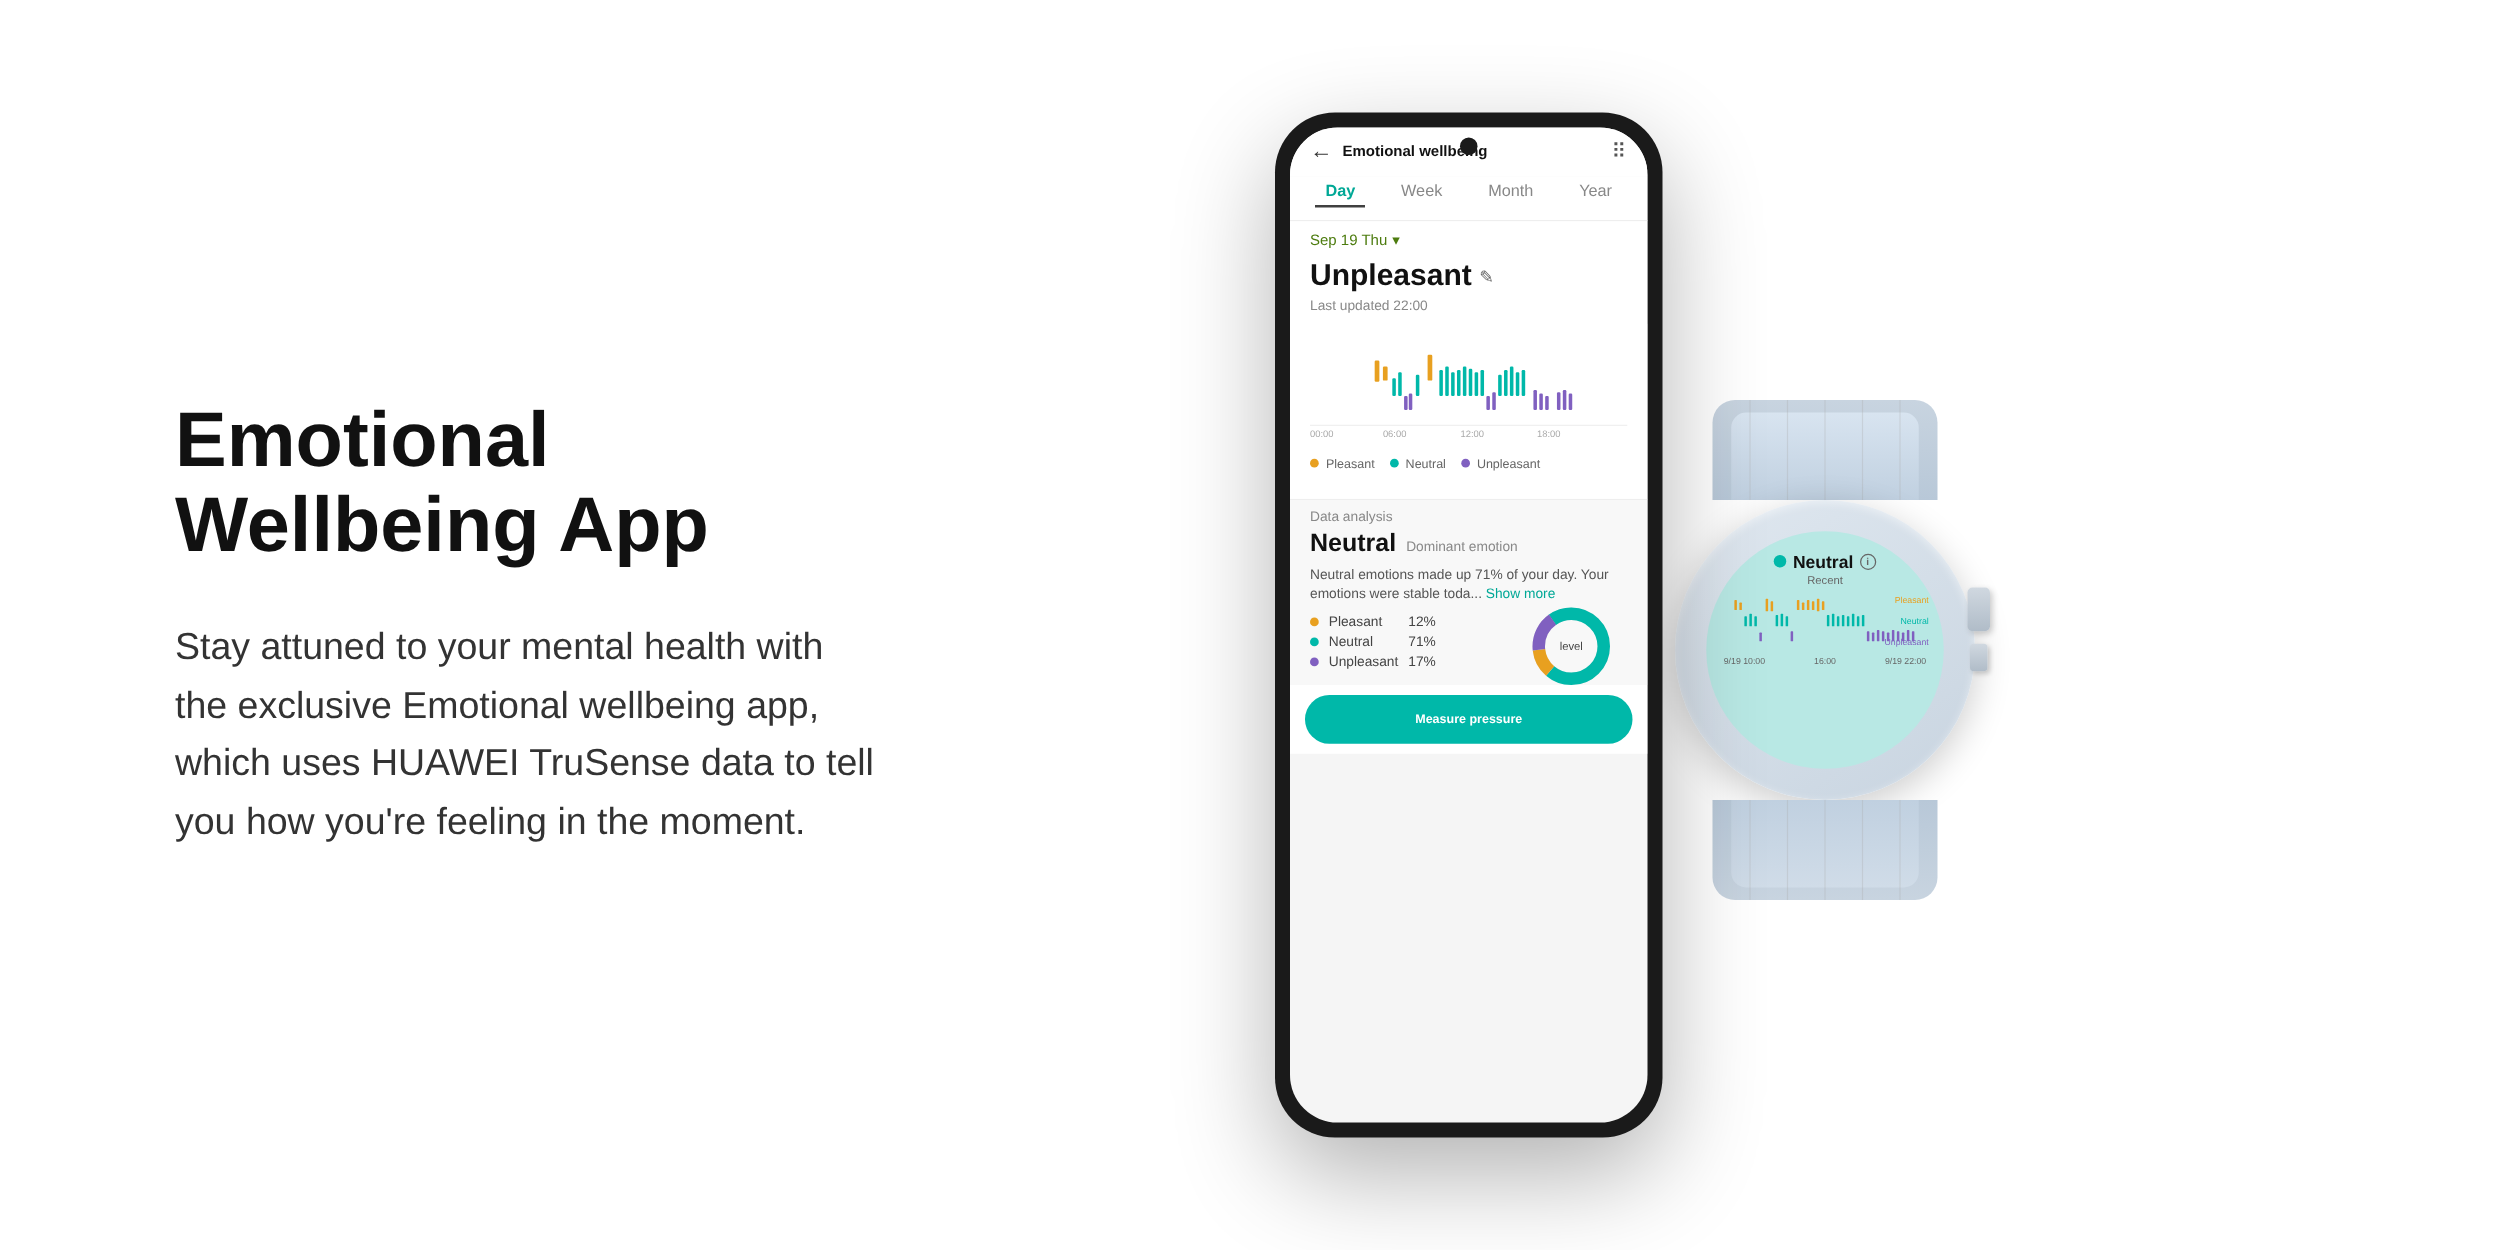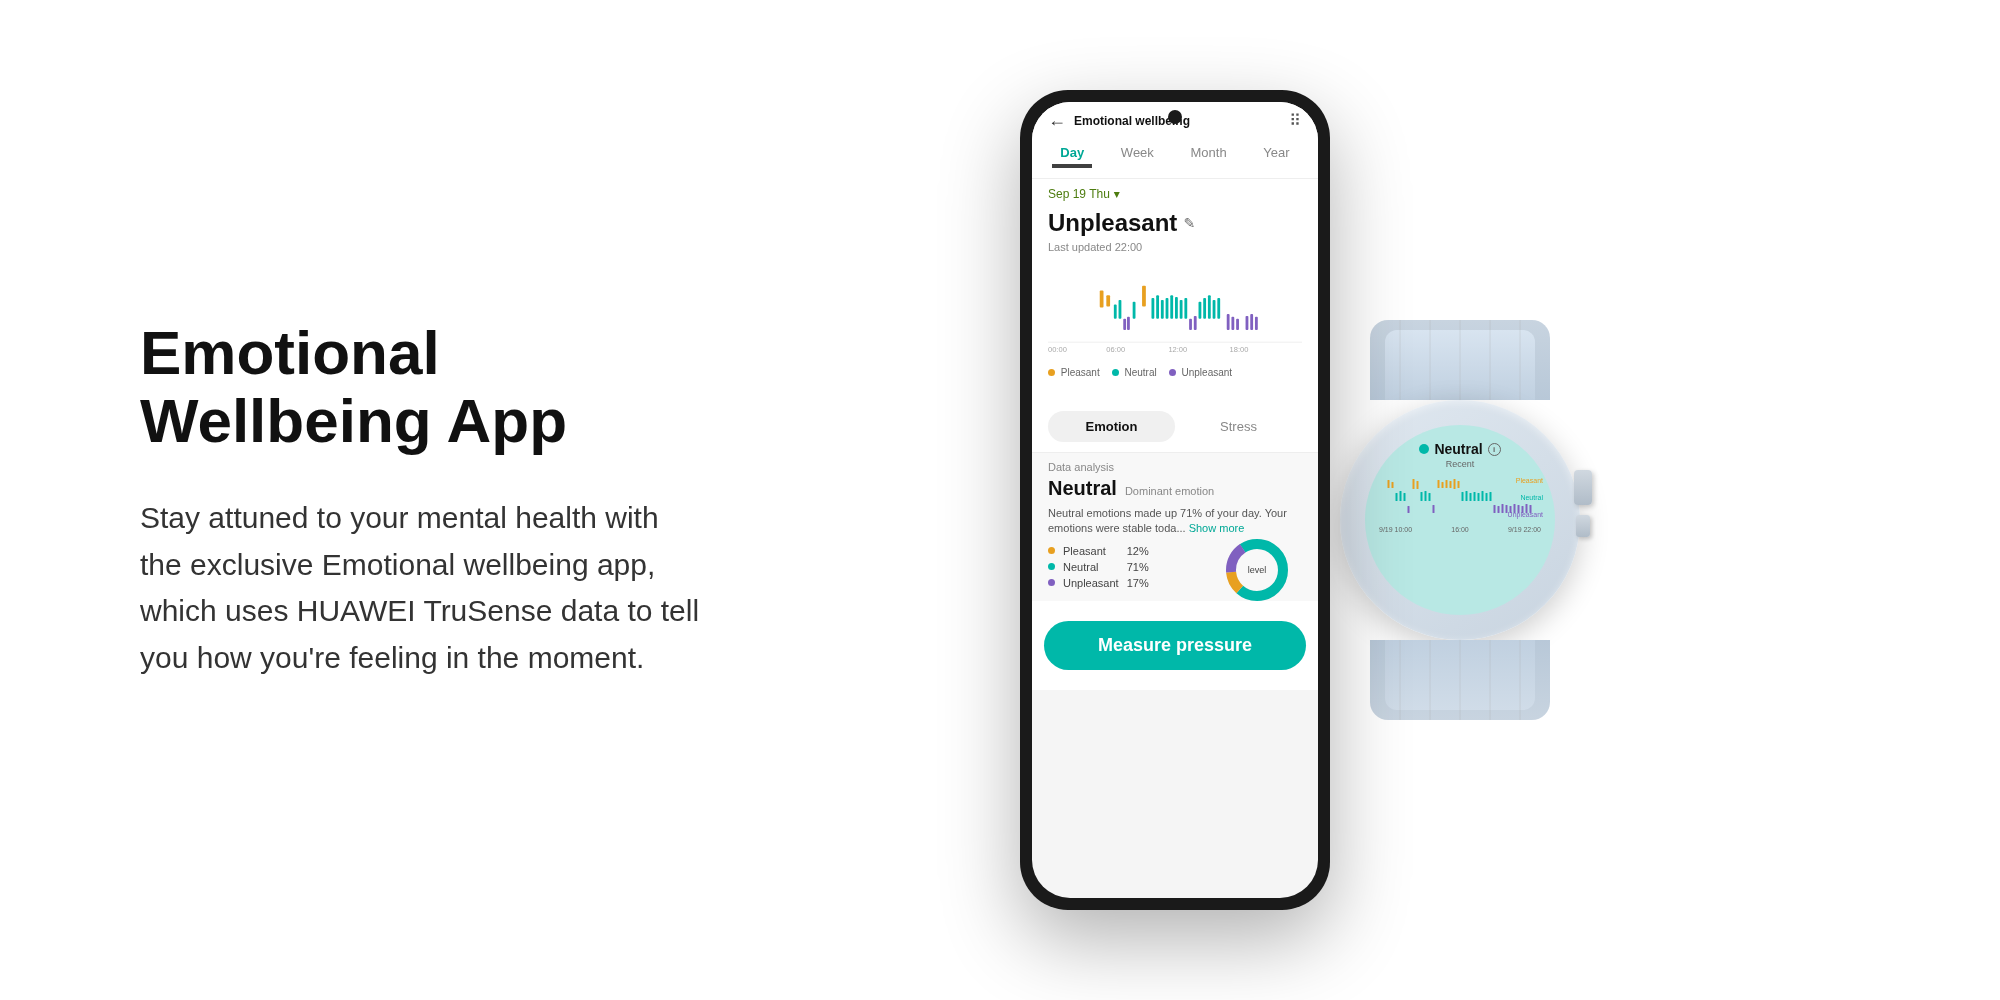--- a/index.html
+++ b/index.html
@@ -153,21 +153,21 @@
 
     .tab-item {
       font-size: 13px;
       color: #888;
       padding: 4px 8px;
       cursor: pointer;
     }
 
     .tab-item.active {
       color: #00a896;
-      border-bottom: 4px solid #404040;
+      border-bottom: 2px solid #404040;
       font-weight: 600;
     }
 
     
     .app-content {
       background: #ffffff;
       flex: 1;
       overflow: hidden;
     }
 
@@ -321,24 +321,24 @@
 
     .breakdown-label { flex: 1; }
     .breakdown-value { font-weight: 500; }
 
     
     .measure-btn {
       background: #00b8a9;
       color: #fff;
       text-align: center;
       padding: 14px;
-      font-size: 18px;
+      font-size: 10px;
       font-weight: 600;
       cursor: pointer;
-      margin: 20px 12px;
+      margin: 8px 12px;
       border-radius: 25px;
     }
 
     
     .watch-wrapper {
       position: relative;
       z-index: 1;
       margin-left: 20px;
       margin-top: -20px;
     }
@@ -610,24 +610,20 @@
                   <span class="legend-dot" style="background:#00b8a9;"></span>
                   <span>Neutral</span>
                 </span>
                 <span>
                   <span class="legend-dot" style="background:#8060c0;"></span>
                   <span>Unpleasant</span>
                 </span>
               </div>
             </div>
 
-            <div class="toggle-section">
-              <span class="toggle-btn active">Emotion</span>
-              <span class="toggle-btn inactive">Stress</span>
-            </div>
 
             <div class="data-analysis">
               <div class="data-analysis-label">Data analysis</div>
               <div class="dominant-emotion">
                 <span class="dominant-name">Neutral</span>
                 <span class="dominant-sub">Dominant emotion</span>
               </div>
               <div class="emotion-desc">
                 <span>Neutral emotions made up 71% of your day. Your emotions were stable toda...</span>
                 <span class="show-more">Show more</span>

